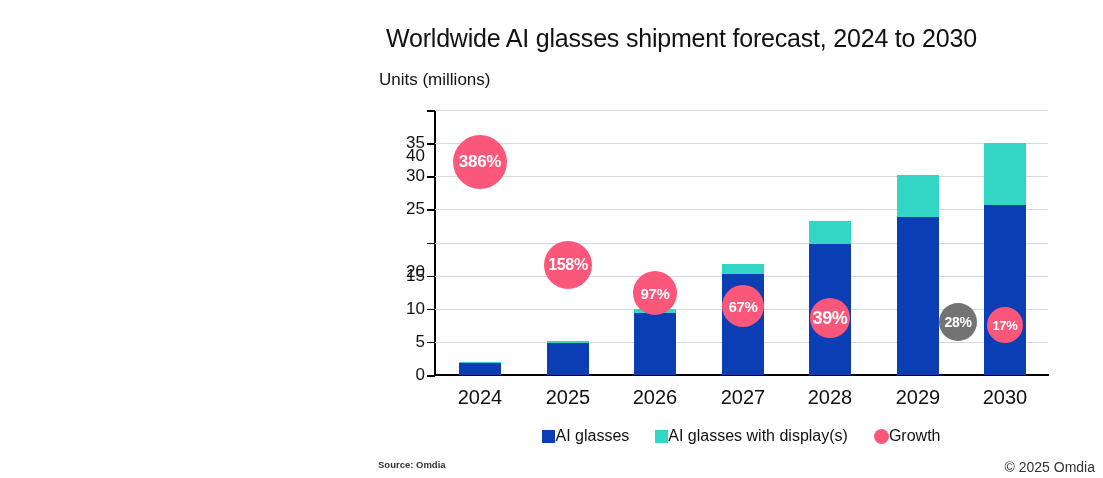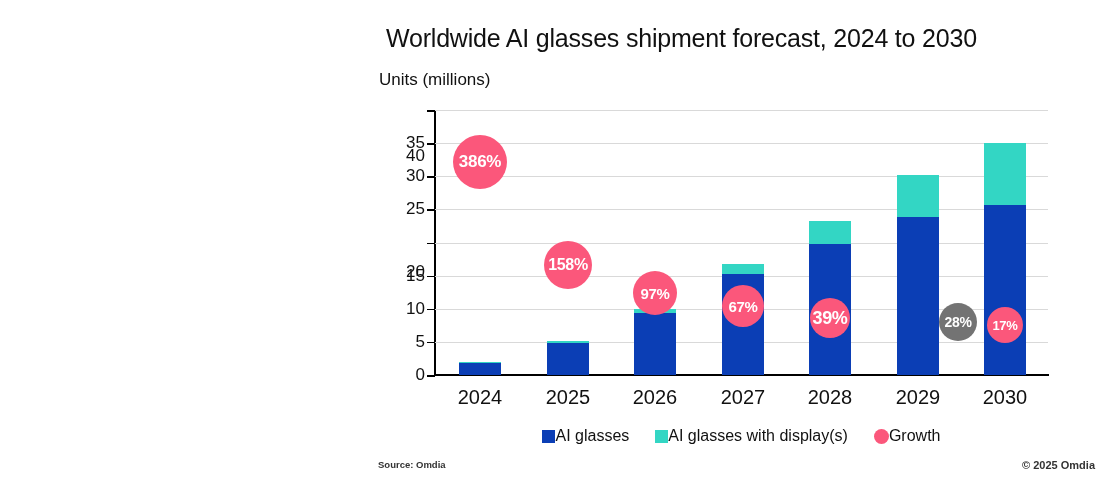--- a/index.html
+++ b/index.html
@@ -189,23 +189,23 @@
     left: 378px;
     top: 459px;
     font-size: 9.5px;
     color: #333333;
     font-weight: 600;
   }
   #copyright-note {
     position: absolute;
     right: 8px;
     top: 459px;
-    font-size: 11px;
+    font-size: 14px;
     color: #333333;
-    font-weight: 700;
+    font-weight: 400;
   }
 </style>
 </head>
 <body>
 
 <div id="page">
 
 
   <div id="chart-title">Worldwide AI glasses shipment forecast, 2024 to 2030</div>
 

